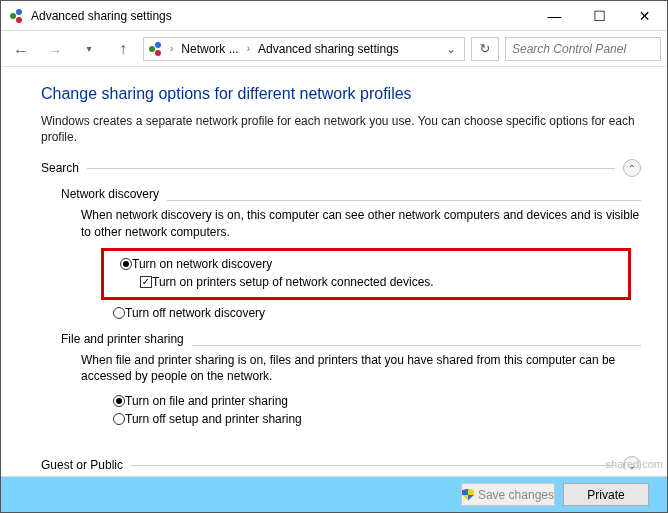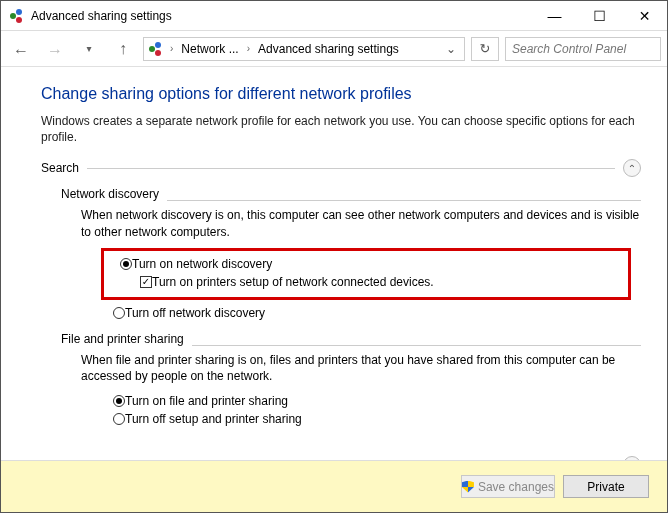--- a/index.html
+++ b/index.html
@@ -131,22 +131,22 @@
   }
   .highlight-box{
     border:3px solid #d40000;
     margin: 4px 10px 4px 60px;
     padding: 4px 4px 6px 4px;
   }
   .highlight-box .radio-row{ margin-left:12px;}
   .highlight-box .check-row{ margin-left:32px;}
   
   .footer {
-    position:absolute; left:0;right:0;bottom:0;height:52px;
-    background:#fef9c3;border-top:1px solid #ddd;
+    position:absolute; left:0;right:0;bottom:0;height:36px;
+    background:#7dd3fc;border-top:1px solid #ddd;
     display:flex;align-items:center;justify-content:flex-end;
     gap:8px;padding-right:18px;padding-left:40px;
   }
   .btn {
     height:23px; min-width:86px;
     border:1px solid #adadad; background:#e7e7e7;
     display:flex;align-items:center;justify-content:center;gap:4px;
     font-size:12px;
   }
   .btn.save{ color:#888; border-color:#c8c8c8; background:#efefef;}

